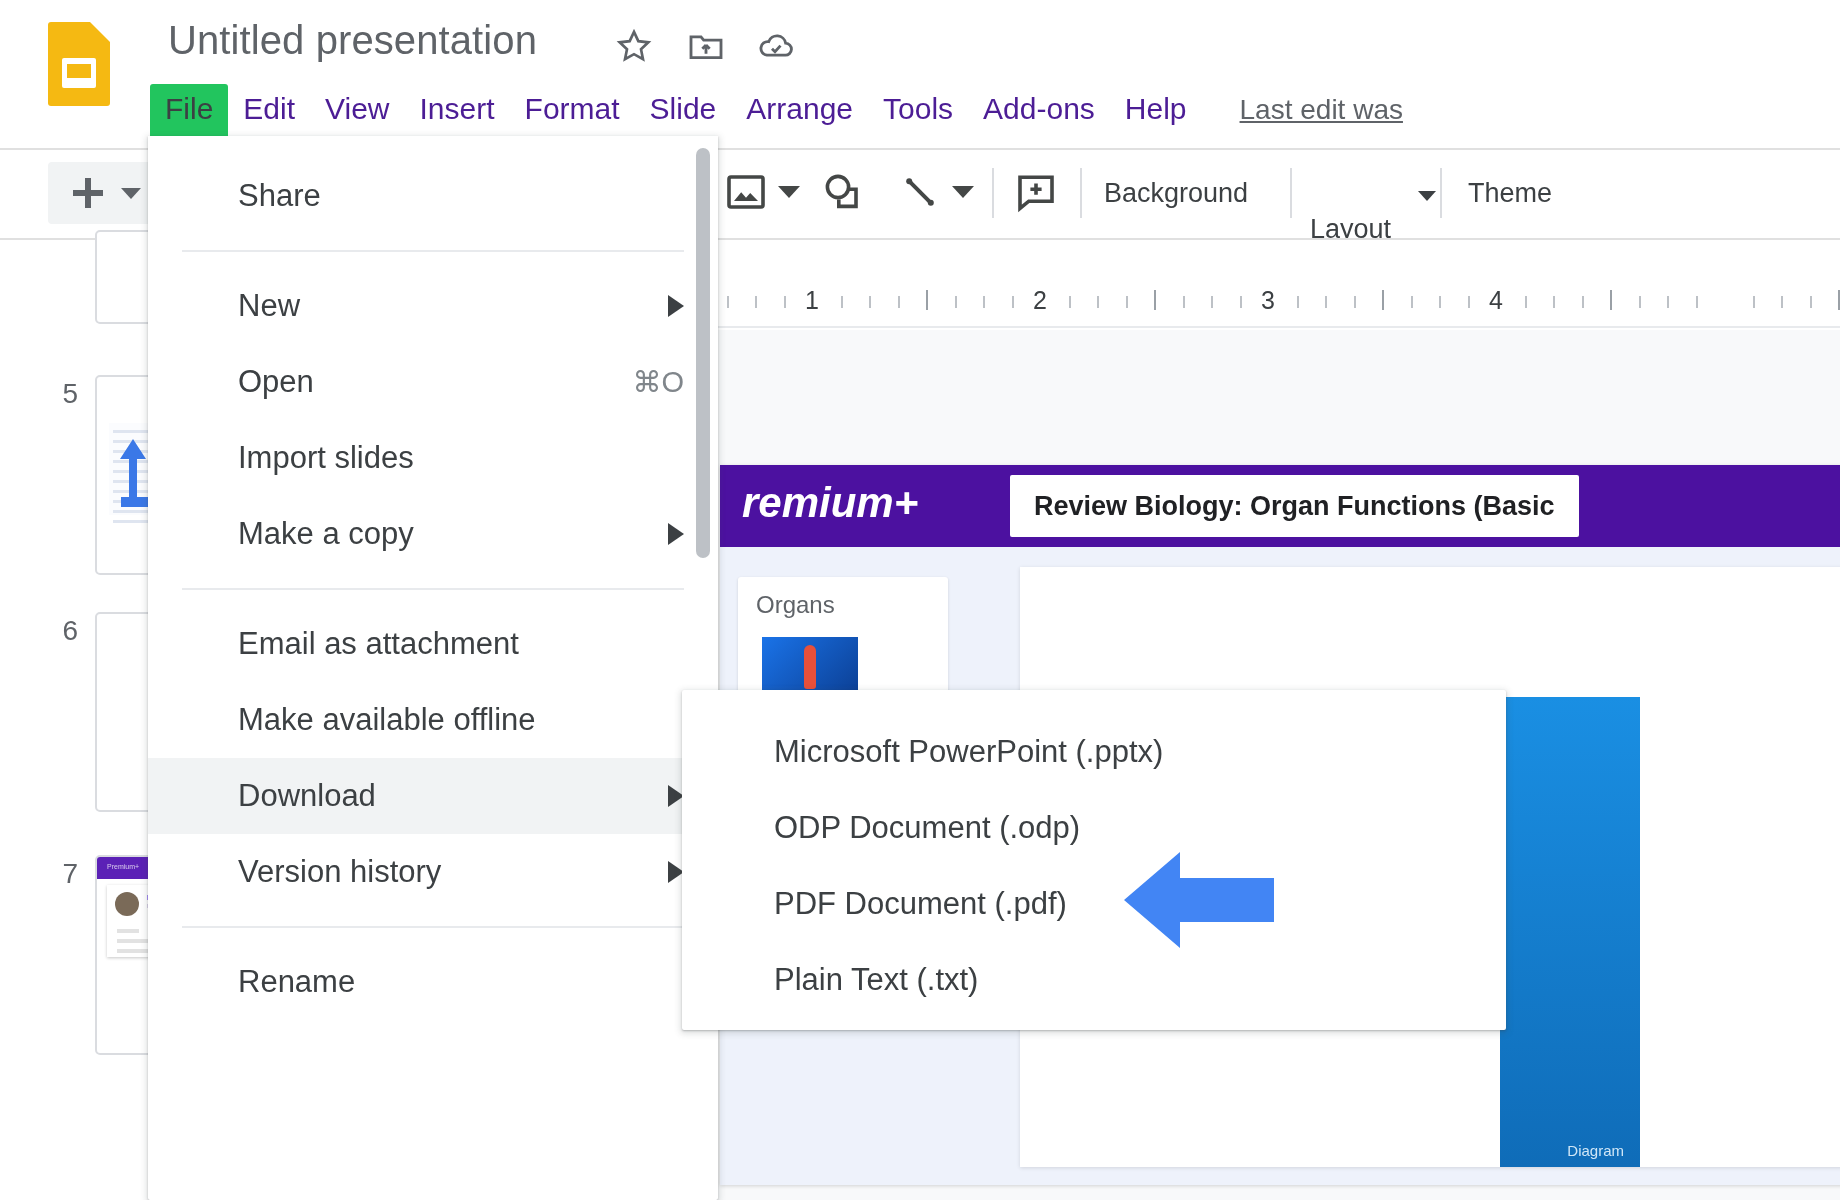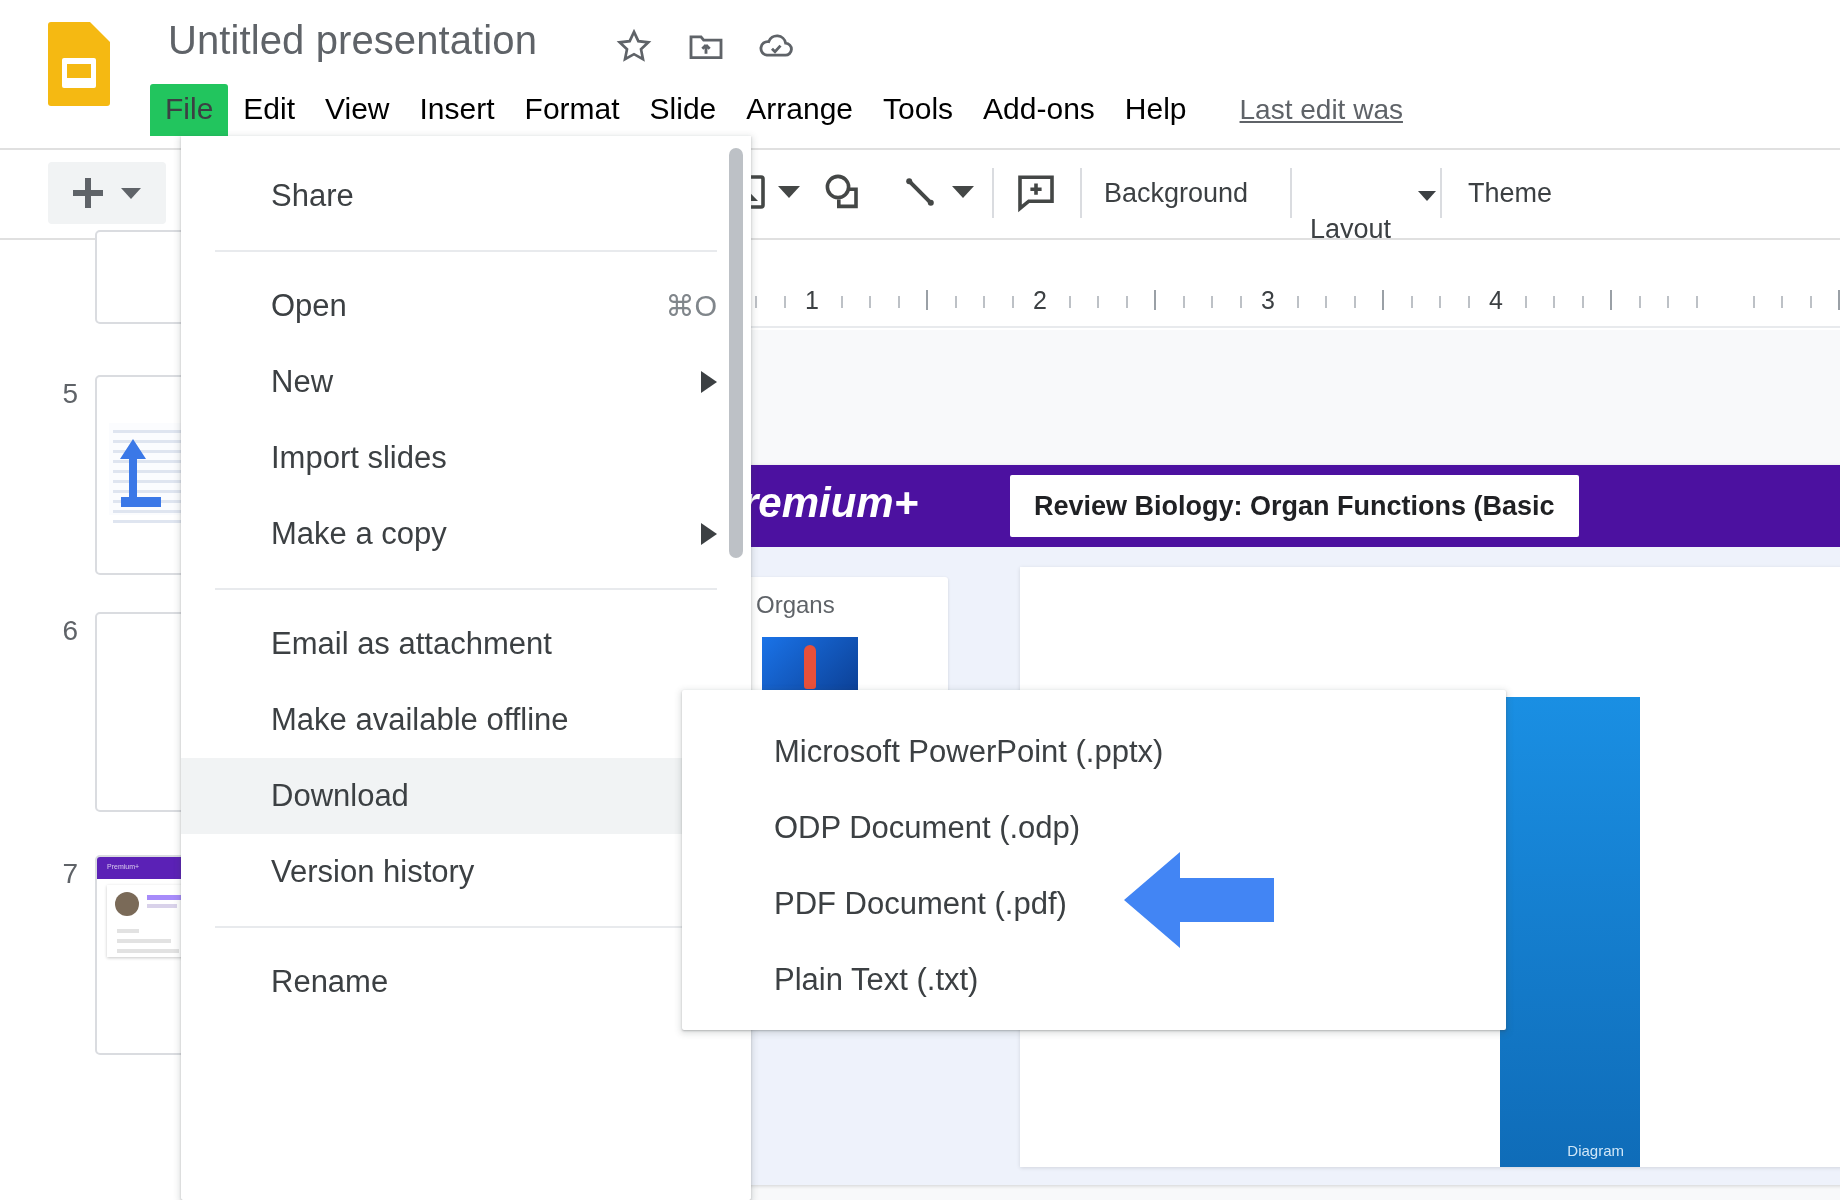--- a/index.html
+++ b/index.html
@@ -73,21 +73,21 @@
 
   
   .menubar {
     position: absolute; left: 150px; top: 84px;
     height: 52px;
     display: flex; align-items: center;
     white-space: nowrap;
   }
   .menu-item {
     font-size: 30px;
-    color: #000000;
+    color: #4c1d95;
     padding: 9px 15px 11px 15px;
     border-radius: 3px 3px 0 0;
     line-height: 32px;
     cursor: default;
   }
   .menu-item.active {
     background: #22c55e;
     color: #3c4043;
   }
   .lastedit {
@@ -362,21 +362,20 @@
   }
 
   
   .menu-panel {
     position: absolute; left: 148px; top: 136px;
     width: 570px; height: 1064px;
     background: #ffffff;
     box-shadow: 0 2px 6px 2px rgba(60,64,67,.15), 0 1px 2px rgba(60,64,67,.3);
     border-radius: 0 0 2px 2px;
     overflow: hidden;
-    margin-left: 33px;
   }
   .mrow {
     position: relative;
     height: 76px;
     display: flex; align-items: center;
     padding-left: 90px; padding-right: 34px;
     cursor: default;
   }
   .mrow.hl { background: #f1f3f4; }
   .mrow .lab {
@@ -666,27 +665,27 @@
   <div class="menu-panel">
     <div style="height:22px"></div>
 
     <div class="mrow">
       <span class="lab">Share</span>
     </div>
 
     <div class="mdiv"></div>
 
     <div class="mrow">
+      <span class="lab">New</span>
+      <span class="arrow"></span>
+    </div>
+
+    <div class="mrow">
       <span class="lab">Open</span>
       <span class="accel">⌘O</span>
-    </div>
-
-    <div class="mrow">
-      <span class="lab">New</span>
-      <span class="arrow"></span>
     </div>
 
     <div class="mrow">
       <span class="lab">Import slides</span>
     </div>
 
     <div class="mrow">
       <span class="lab">Make a copy</span>
       <span class="arrow"></span>
     </div>

